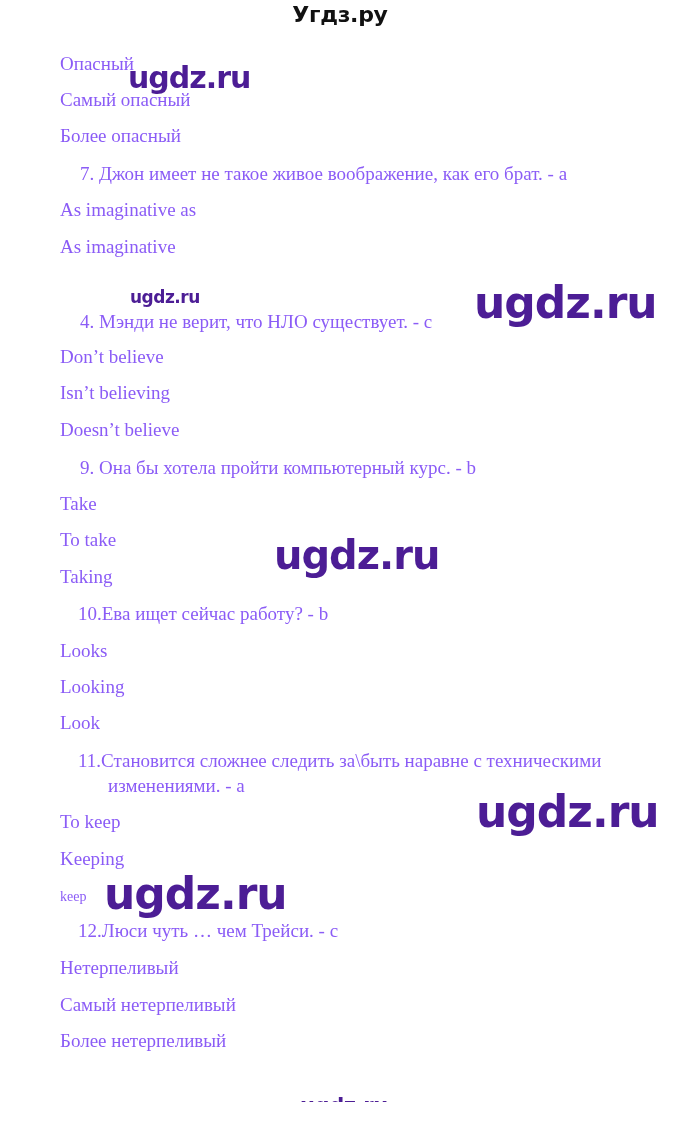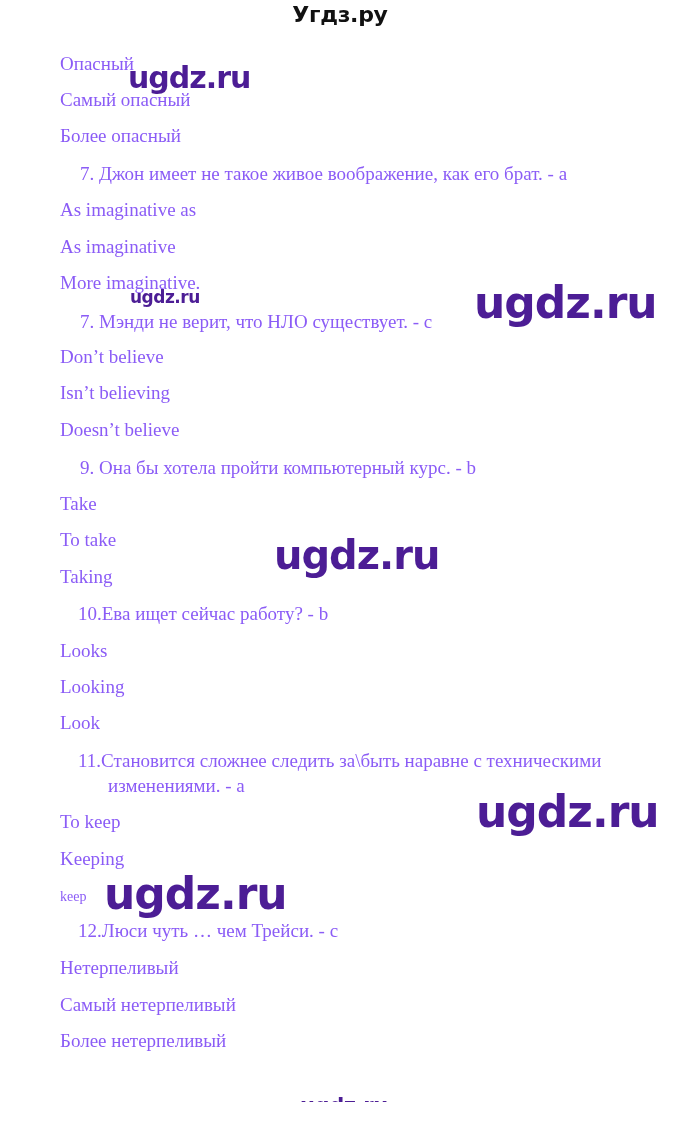--- a/index.html
+++ b/index.html
@@ -90,23 +90,22 @@
     <div class="line opt" style="top:89px;">Самый опасный</div>
 
     <div class="line opt" style="top:125px;">Более опасный</div>
 
     <div class="line q q-num7" style="top:163px;">7.  Джон имеет не такое живое воображение, как его брат. - a</div>
 
     <div class="line opt" style="top:199px;">As imaginative as</div>
 
     <div class="line opt" style="top:236px;">As imaginative</div>
 
-    <div class="line opt" style="top:272px;">More imaginative.</div>
 
-    <div class="line q q-num7" style="top:311px;">7.  Мэнди не верит, что НЛО существует. - c</div>
+    <div class="line q q-num7" style="top:311px;">4.  Мэнди не верит, что НЛО существует. - c</div>
 
     <div class="line opt" style="top:346px;">Don’t believe</div>
 
     <div class="line opt" style="top:382px;text-align:center;">Isn’t believing</div>
 
     <div class="line opt" style="top:419px;">Doesn’t believe</div>
 
     <div class="line q q-num7" style="top:457px;">9.  Она бы хотела пройти компьютерный курс. - b</div>
 
     <div class="line opt" style="top:493px;">Take</div>

